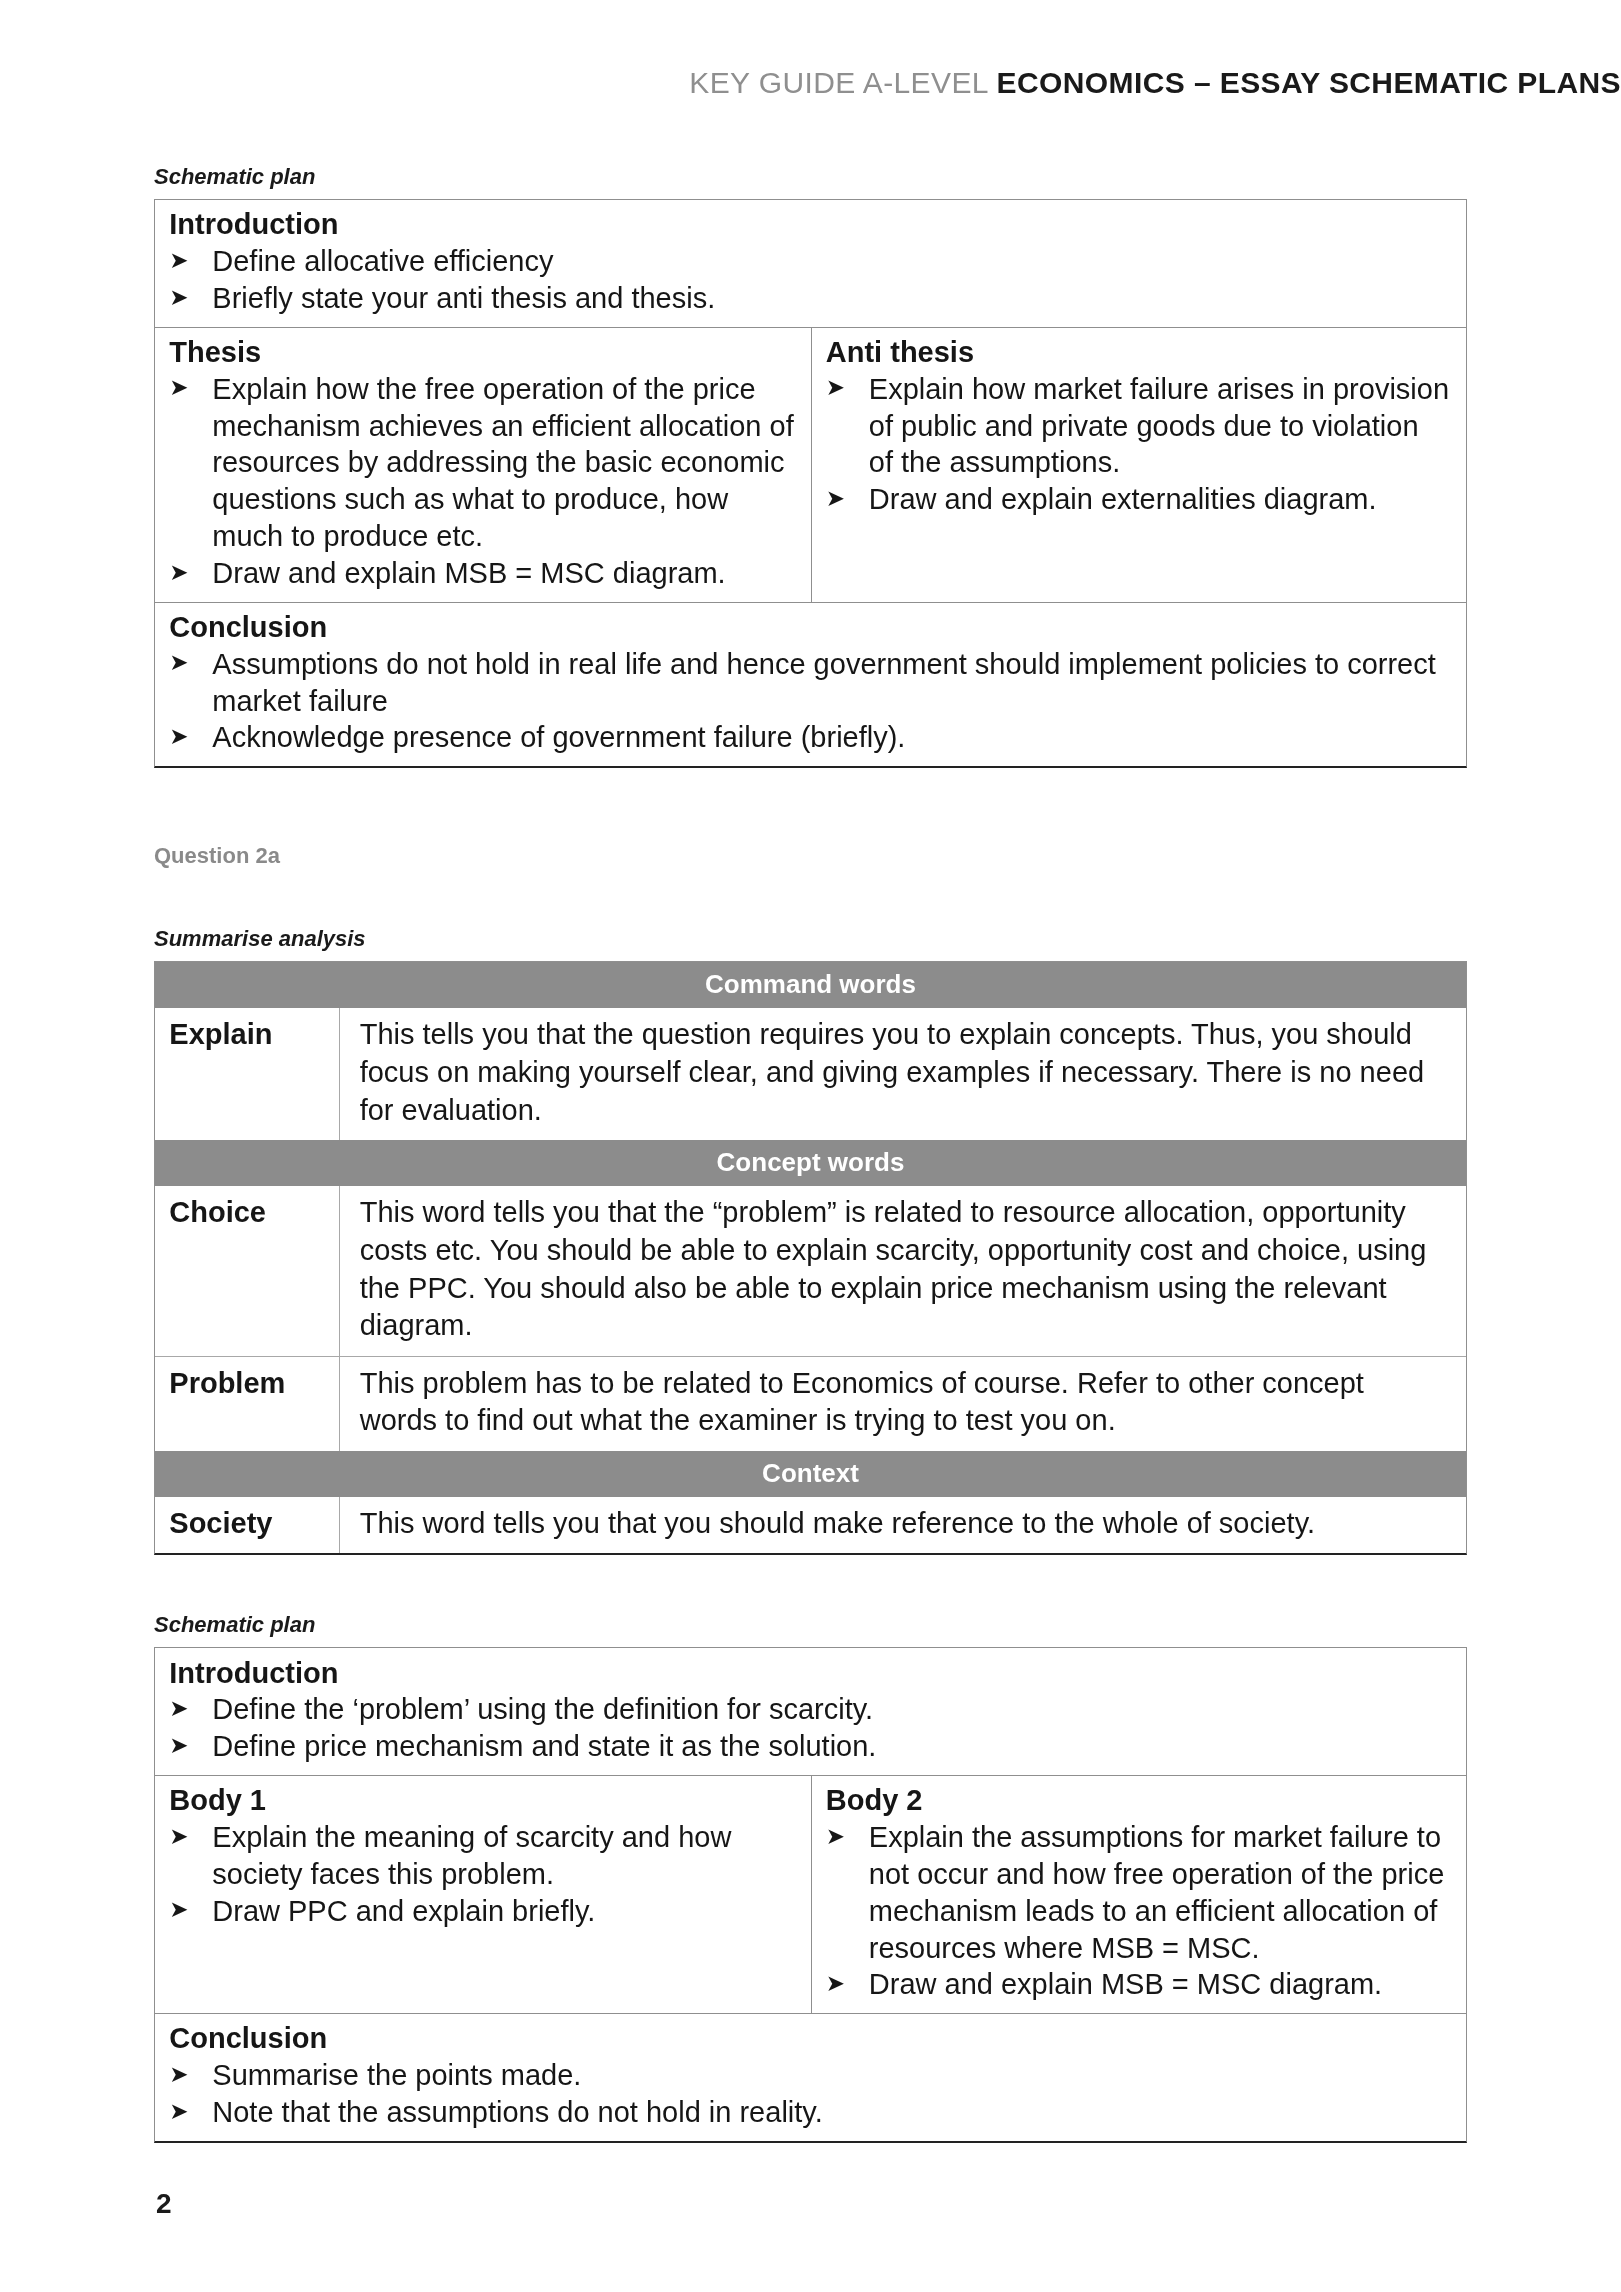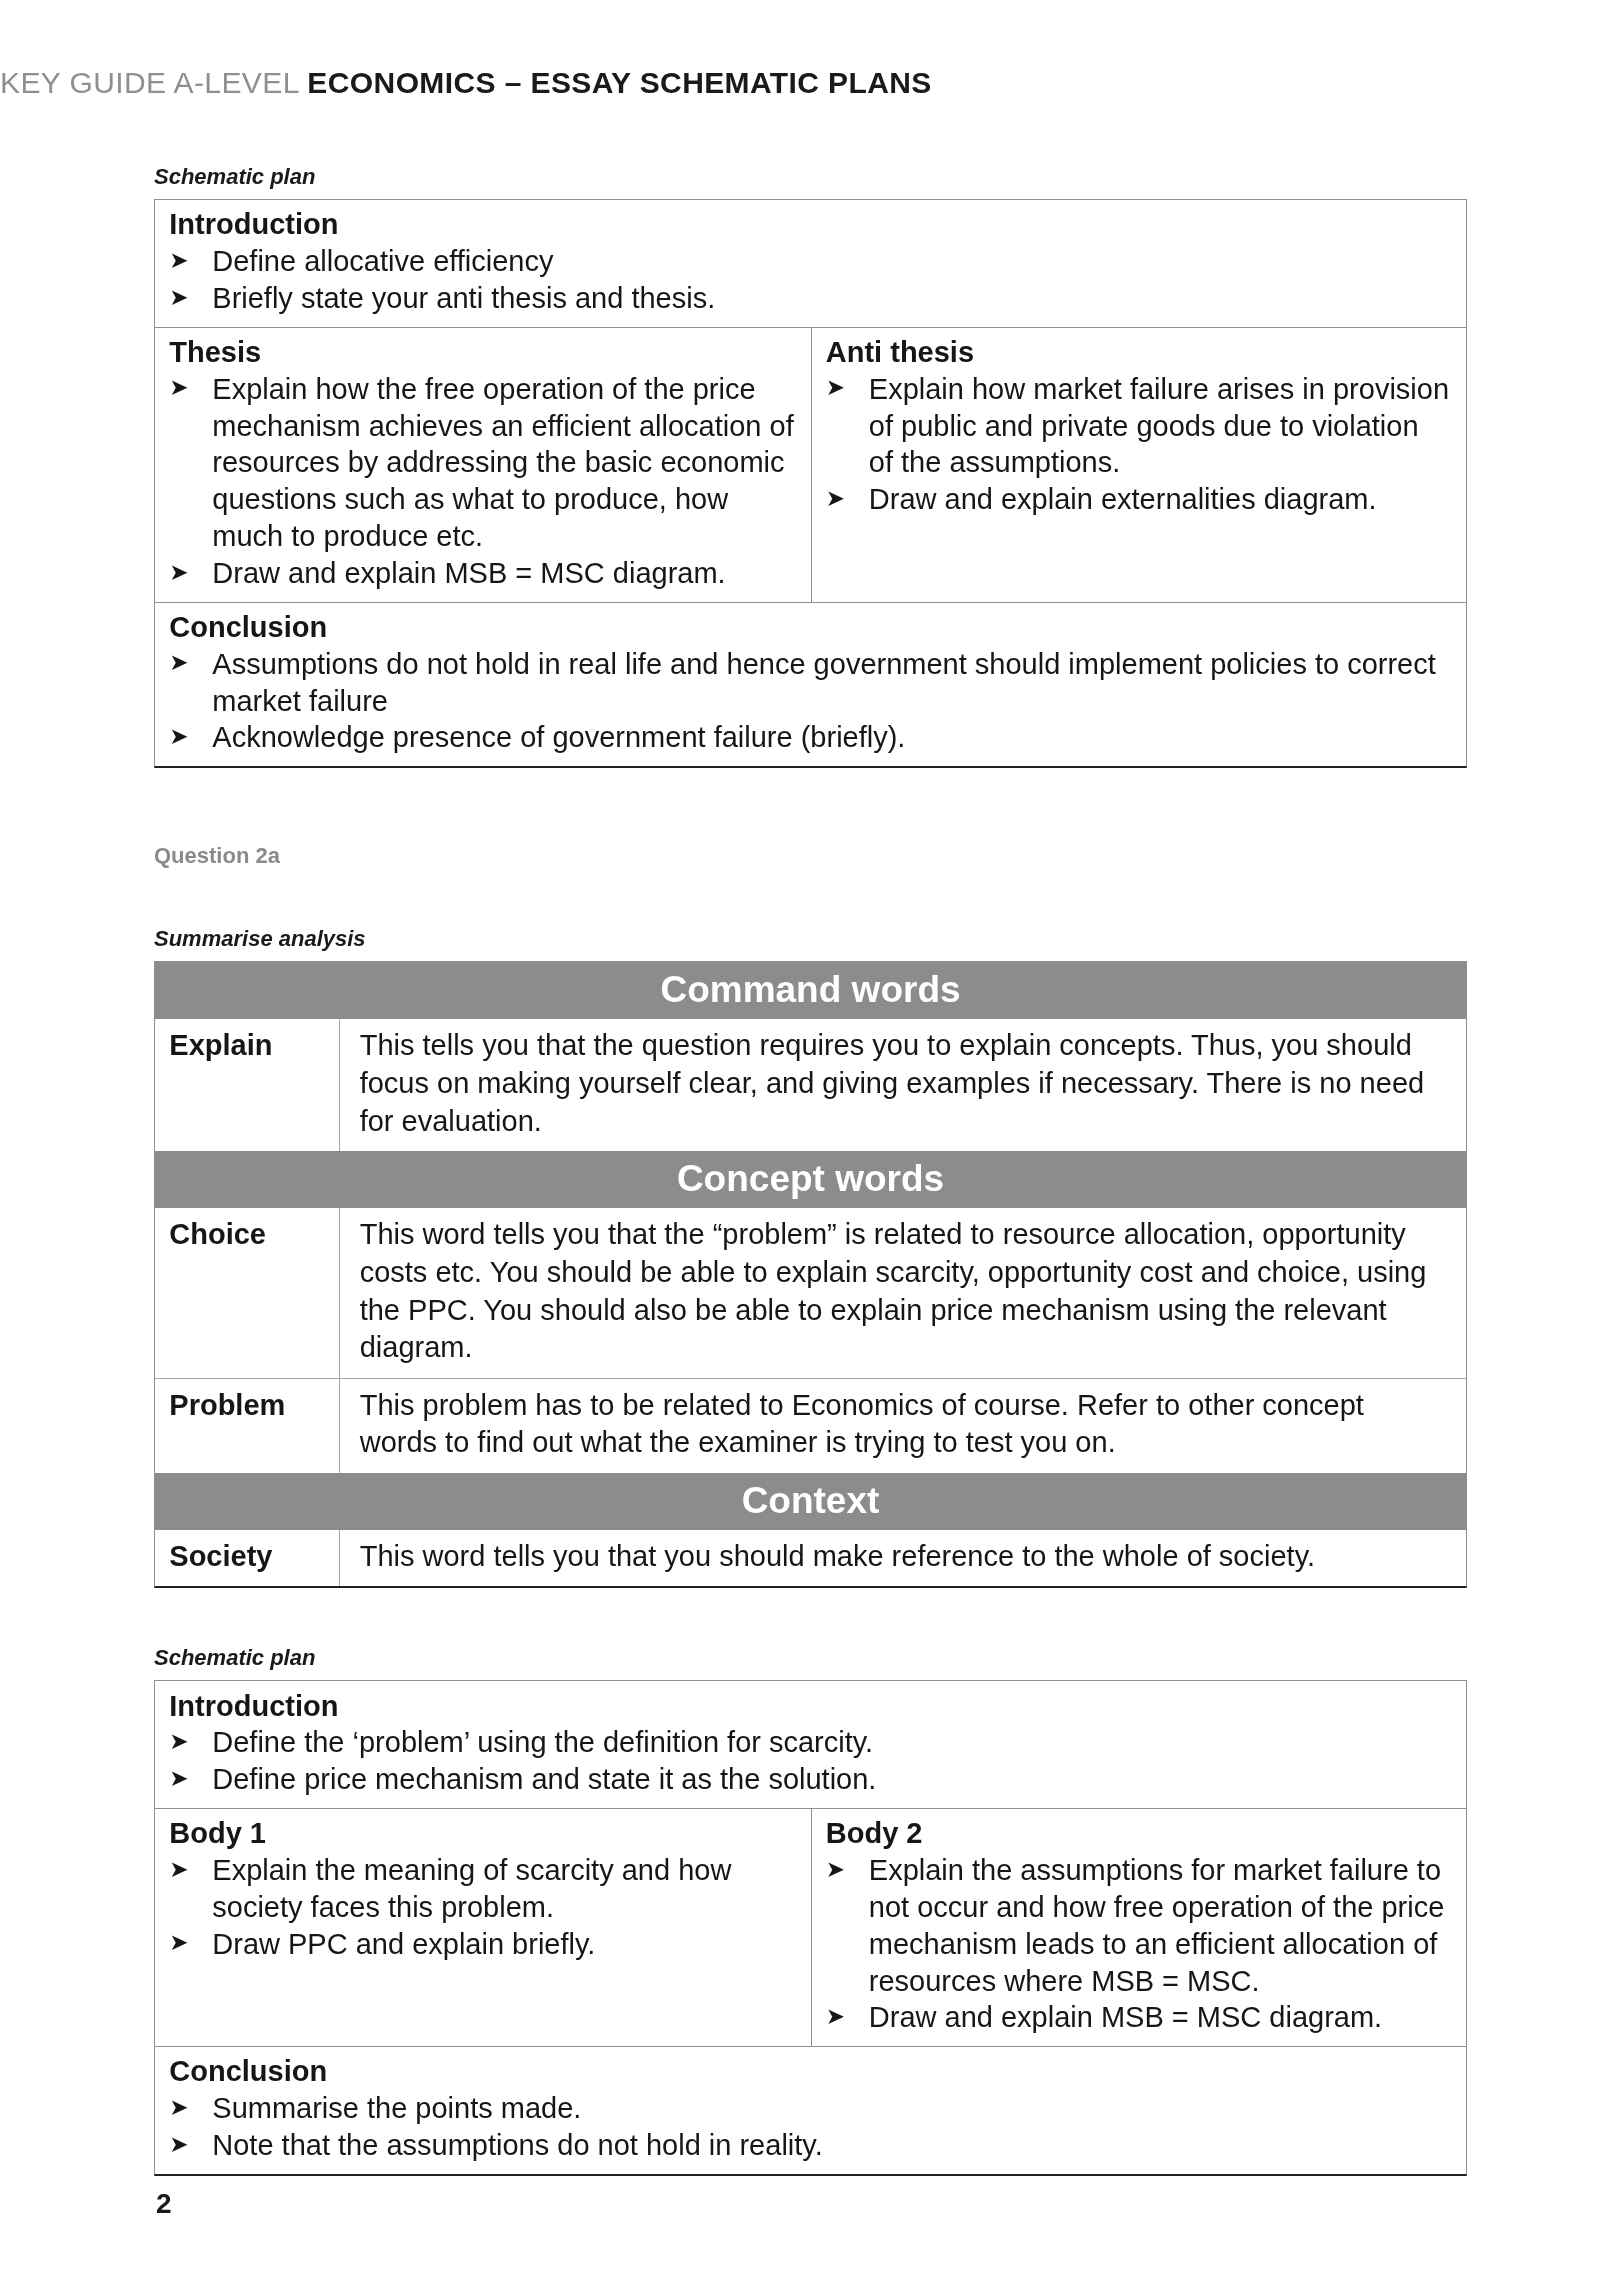--- a/index.html
+++ b/index.html
@@ -9,21 +9,21 @@
     font-family:"Liberation Sans", sans-serif;
     color:#161616;
     position:relative;
     overflow:hidden;
   }
   .page { position:absolute; inset:0; background:#ffffff; }
 
   
   .doc-header {
     padding-top:66px;
-    text-align:left;
+    text-align:right;
     font-size:30px;
     letter-spacing:0.4px;
     white-space:nowrap;
   }
   .hdr-light { color:#8f8f8f; font-weight:400; }
   .hdr-strong { color:#1a1a1a; font-weight:700; }
 
   .content { margin:0 154px; width:1313px; }
 
   .sec-title {
@@ -61,21 +61,21 @@
 
   
   .q-label { margin-top:75px; font-size:22px; font-weight:700; color:#8a8a8a; }
   .q-text  { margin-top:10.7px; font-size:30px; font-weight:700; color:#121212; }
 
   
   .an-header {
     background:#8c8c8c;
     color:#ffffff;
     font-weight:700;
-    font-size:37px;
+    font-size:26px;
     text-align:center;
     padding:7.2px 0 8px 0;
   }
   .an-row { display:flex; background:#ffffff; }
   .an-row + .an-row { border-top:1.8px solid #a8a8a8; }
   .an-term {
     flex:none; width:184px;
     font-weight:700; font-size:29px; line-height:1.27;
     padding:8px 7.2px 8px 14.3px;
   }

